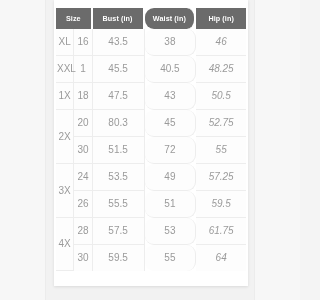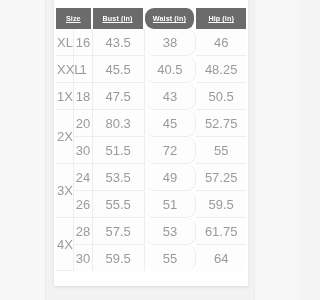--- a/index.html
+++ b/index.html
@@ -61,40 +61,40 @@
   }
   table.size-chart thead th {
     background: #6b6b6b;
     color: #ffffff;
     font-size: 7.2px;
     font-weight: bold;
     padding: 7px 1px;
     border-right: 2px solid #ffffff;
     letter-spacing: 0.1px;
     line-height: 1;
-    text-decoration: underline;
   }
   table.size-chart thead th:last-child {
     border-right: none;
     margin-top: 24px;
   }
   table.size-chart tbody td {
-    font-size: 13px;
+    font-size: 10px;
     color: #9a9a9a;
     text-align: center;
     height: 26px;
     padding: 0 1px;
     border-bottom: 1px solid #ededed;
     border-right: 1px solid #ededed;
     background: #fdfdfd;
     line-height: 1;
     vertical-align: middle;
   }
   table.size-chart tbody td.col-last {
     border-right: none;
+    font-style: italic;
   }
   table.size-chart tbody tr:last-child td {
     border-bottom: none;
   }
   td.size-label {
     border-right: 1px solid #ededed;
   }
   .col-size { width: 30px; }
   .col-num  { width: 28px; }
   .col-bust { width: 44px; }

